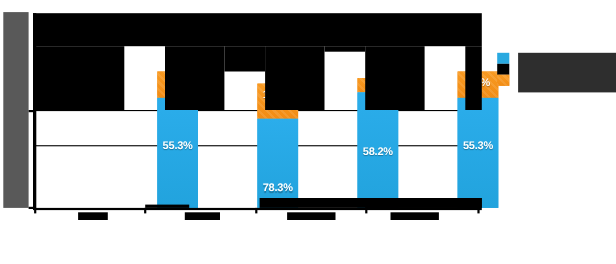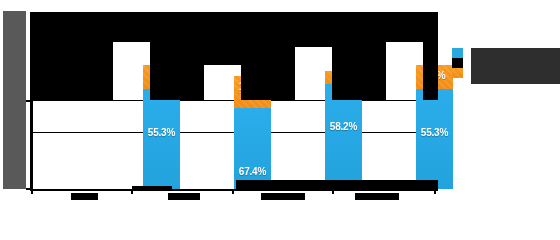--- a/index.html
+++ b/index.html
@@ -195,30 +195,30 @@
       <div class="seg seg-blue" style="height:100px;">
         <span class="seg-label">55.3%</span>
       </div>
     </div>
 
     <div class="bar" style="left:204px; width:37px;">
       <div class="seg seg-orange" style="height:32px;">
         <span class="seg-label">13.2%</span>
       </div>
       <div class="seg seg-blue" style="height:81px;">
-        <span class="seg-label" style="top:58px;">67.4%</span>
+        <span class="seg-label" style="top:58px;">78.3%</span>
       </div>
     </div>
 
     <div class="bar" style="left:295px; width:37px;">
       <div class="seg seg-orange" style="height:13px;">
         <span class="seg-label" style="top:1px;">4.9%</span>
       </div>
       <div class="seg seg-blue" style="height:105px;">
-        <span class="seg-label" style="top:37px;">58.2%</span>
+        <span class="seg-label" style="top:49px;">58.2%</span>
       </div>
     </div>
 
     <div class="bar" style="left:386px; width:37px;">
       <div class="seg seg-orange" style="height:24px;">
         <span class="seg-label">9.8%</span>
       </div>
       <div class="seg seg-blue" style="height:100px;">
         <span class="seg-label">55.3%</span>
       </div>

